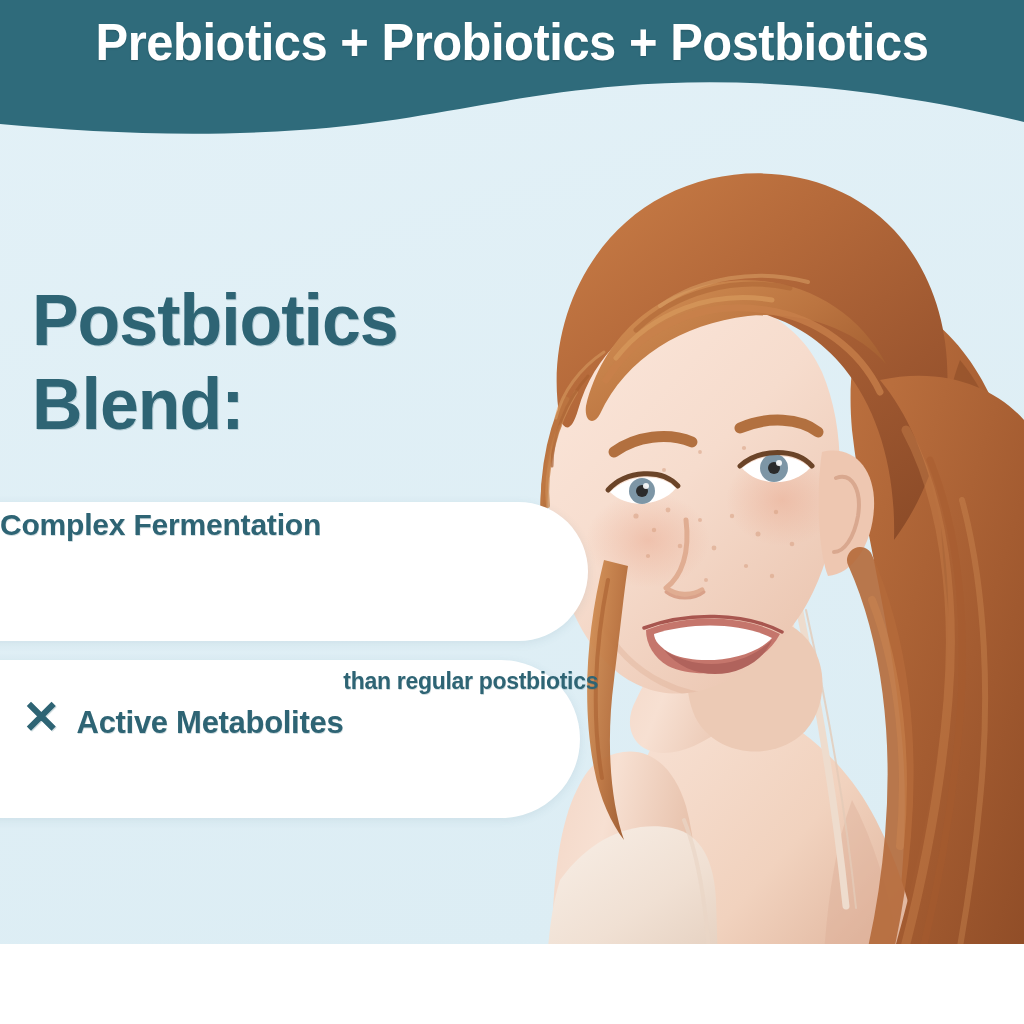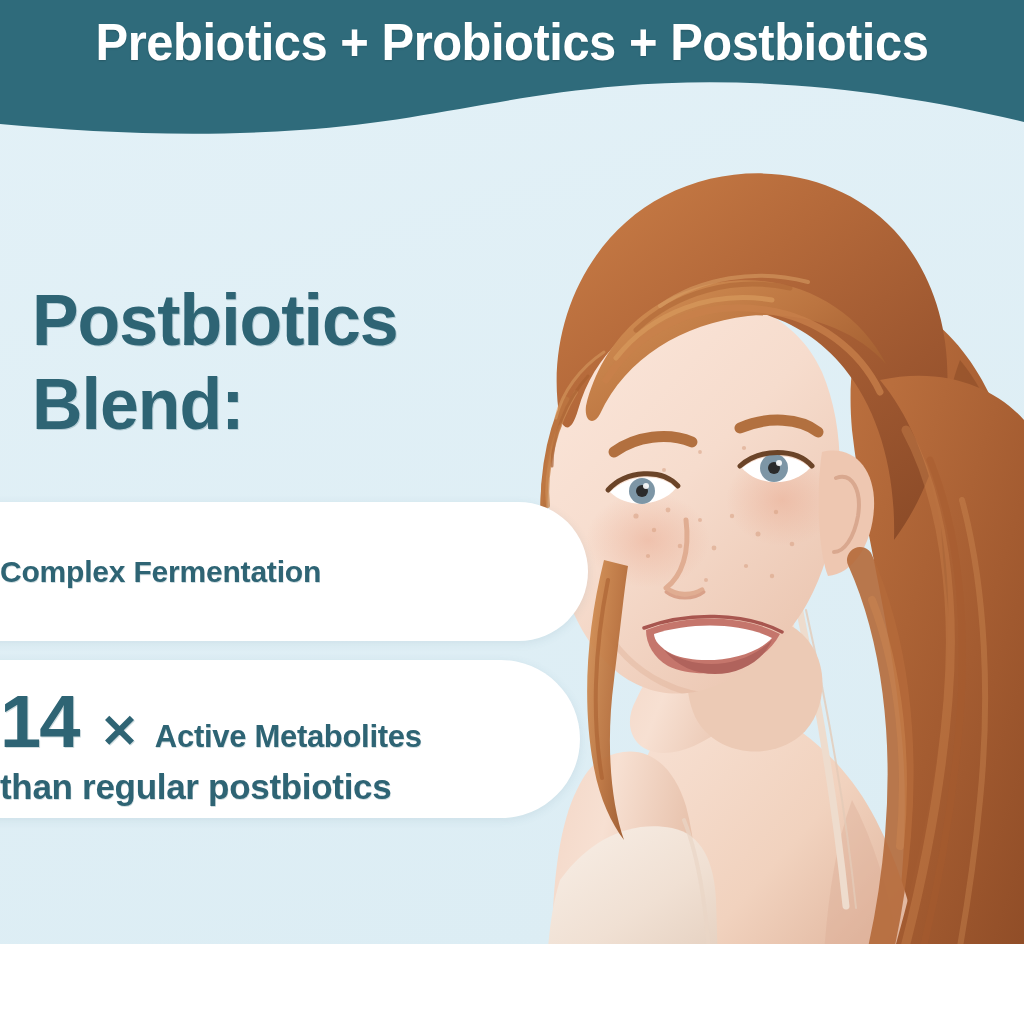--- a/index.html
+++ b/index.html
@@ -91,21 +91,20 @@
     height:158px;
     border-radius:0 79px 79px 0;
   }
 
   .card-text-wrap {
     position:absolute;
     left:70px;
     top:0;
     height:100%;
     display:flex;
-    flex-direction:column;
     justify-content:center;
   }
 
   .card-line {
     color:#2e6474;
     font-family:"Liberation Sans", sans-serif;
     font-weight:bold;
     white-space:nowrap;
     text-shadow:0.5px 0.5px 0 rgba(46,100,116,0.22);
   }
@@ -147,21 +146,21 @@
     font-weight:bold;
     line-height:1;
     color:#2e6474;
     letter-spacing:-0.3px;
     font-family:"Liberation Sans", sans-serif;
     text-shadow:0.5px 0.5px 0 rgba(46,100,116,0.22);
     white-space:nowrap;
     margin-top:47px;
   }
   #metabolites-sub {
-    font-size:35px;
+    font-size:23px;
     letter-spacing:-0.3px;
     line-height:1;
     margin-top:10px;
   }
 </style>
 </head>
 <body>
 
 <div id="stage">
 
@@ -379,21 +378,20 @@
 
   <div id="card-fermentation" class="pill-card">
     <div class="card-text-wrap">
       <span id="fermentation-line-1" class="card-line">Complex Fermentation</span>
     </div>
   </div>
 
   <div id="card-metabolites" class="pill-card">
     <div class="card-text-wrap">
       <div id="metabolites-top-row">
-        <span id="metabolites-count">14</span>
         <span id="metabolites-times">✕</span>
         <span id="metabolites-label">Active Metabolites</span>
       </div>
       <span id="metabolites-sub" class="card-line">than regular postbiotics</span>
     </div>
   </div>
 
 </div>
 
 </body></html>

